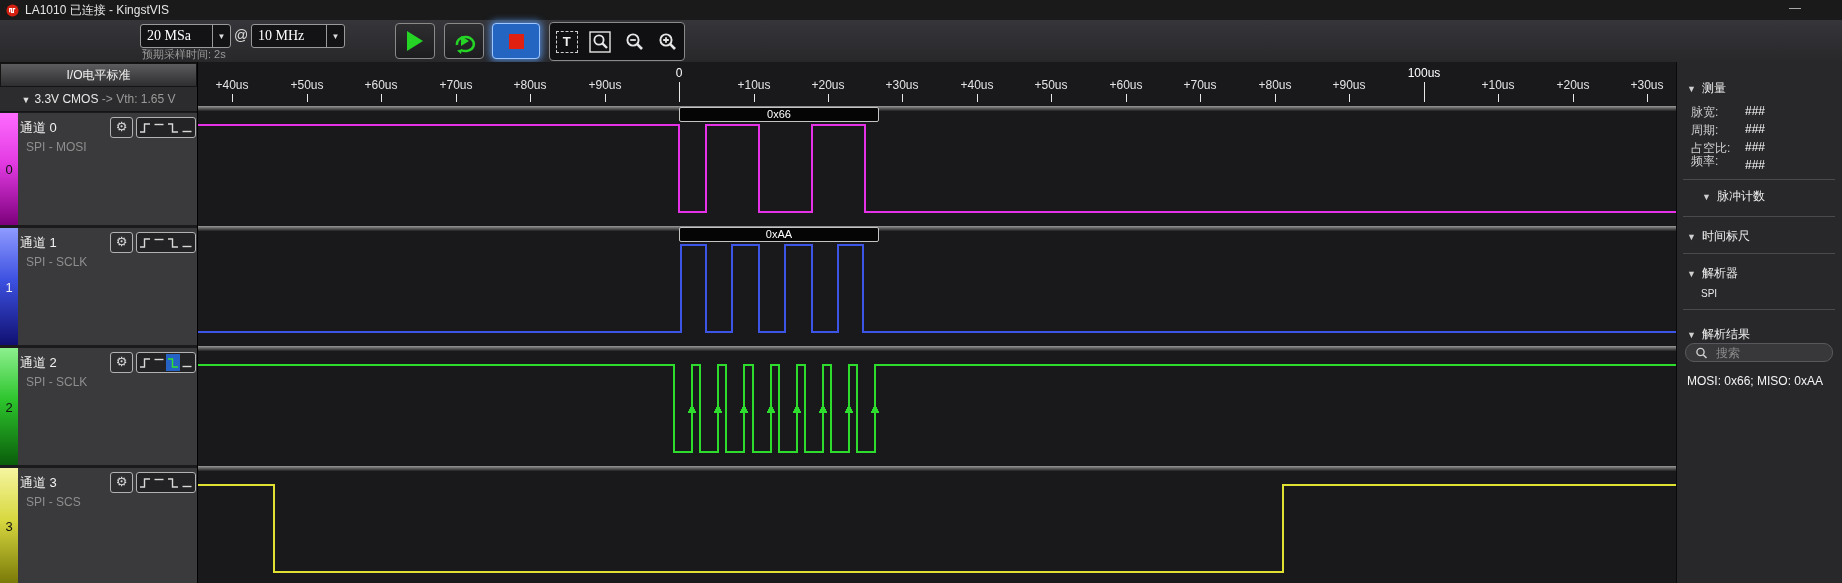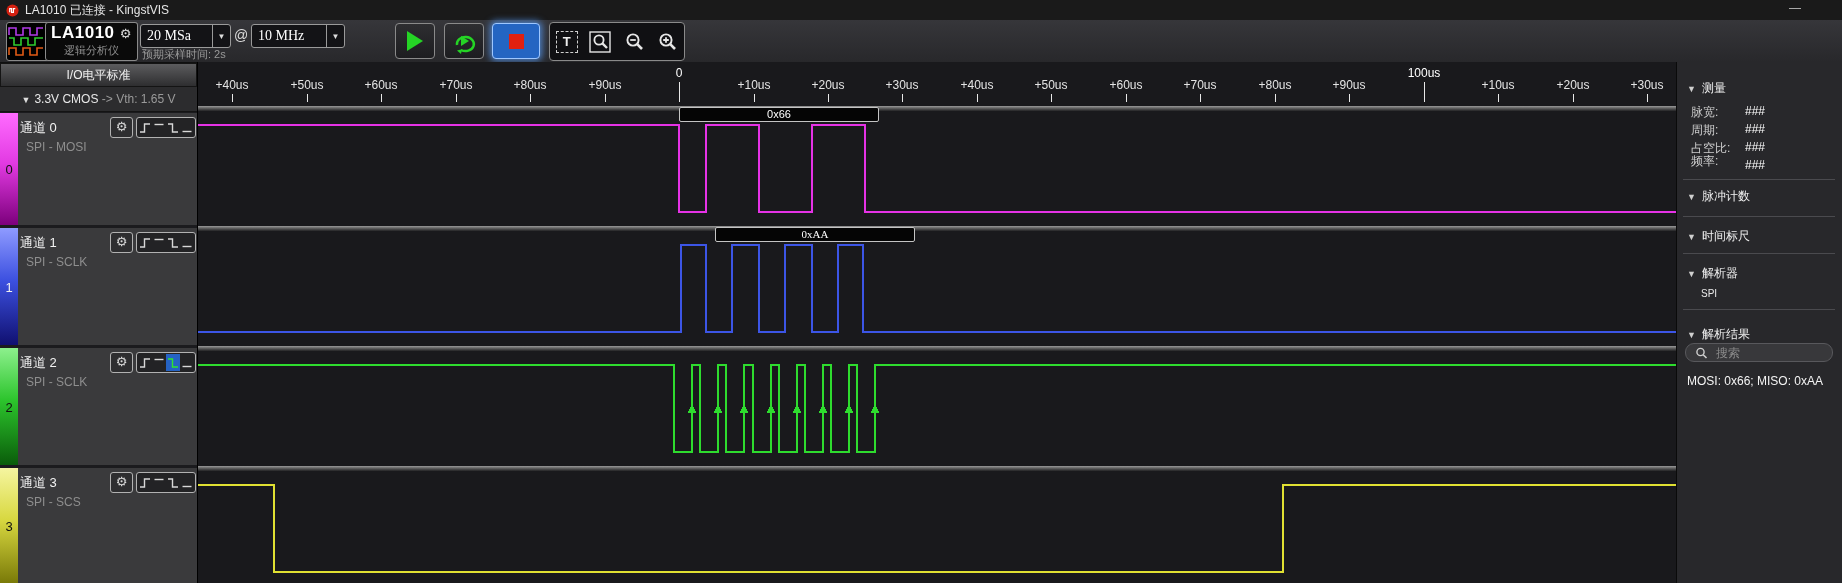--- a/index.html
+++ b/index.html
@@ -89,31 +89,20 @@
 <div class="abs titlebar">
   <svg class="appicon" viewBox="0 0 14 14">
     <circle cx="7" cy="7" r="6.5" fill="#d42010"></circle>
     <path d="M4 9 V5 h2 v4 h2 V5 h2" stroke="#fff" stroke-width="1.3" fill="none"></path>
   </svg>
   <span class="title">LA1010 已连接 - KingstVIS</span>
   <div class="minbtn">—</div>
 </div>
 
 <div class="abs toolbar">
-  <div class="abs logobox">
-    <svg class="logowaves" viewBox="0 0 38 35">
-      <path d="M2 12 v-7 h7 v7 h7 v-7 h7 v7 h7 v-7 h6" stroke="#b03ae6" stroke-width="1.6" fill="none"></path>
-      <path d="M2 15 h5 v7 h7 v-7 h7 v7 h7 v-7 h8" stroke="#2ecc2e" stroke-width="1.6" fill="none"></path>
-      <path d="M2 32 v-7 h7 v7 h7 v-7 h7 v7 h7 v-7 h6" stroke="#e05a14" stroke-width="1.6" fill="none"></path>
-    </svg>
-    <div class="logotext">
-      <div class="la-name"><span>LA1010</span> <span class="gear">⚙</span></div>
-      <div class="la-sub">逻辑分析仪</div>
-    </div>
-  </div>
 
   <div class="abs select" style="left:140px;width:89px;">
     <span class="val">20 MSa</span>
     <span class="arr">▼</span>
   </div>
   <div class="abs at" style="left:234px;">@</div>
   <div class="abs select" style="left:251px;width:92px;">
     <span class="val">10 MHz</span>
     <span class="arr">▼</span>
   </div>
@@ -219,21 +208,21 @@
     <polygon points="767,412.5 775,412.5 771,403.5" fill="#2edc2e"></polygon>
     <polygon points="793,412.5 801,412.5 797,403.5" fill="#2edc2e"></polygon>
     <polygon points="819,412.5 827,412.5 823,403.5" fill="#2edc2e"></polygon>
     <polygon points="845,412.5 853,412.5 849,403.5" fill="#2edc2e"></polygon>
     <polygon points="871,412.5 879,412.5 875,403.5" fill="#2edc2e"></polygon>
     <path d="M198 485 H274 V572 H1283 V485 H1676" fill="none" stroke="#e0e032" stroke-width="1.3"></path>
   </svg>
 
 <div id="annolayer">
     <div class="abs anno" style="left: 679px; top: 107px; width: 198px;">0x66</div>
-    <div class="abs anno" style="left: 715px; top: 227px; width: 198px; font-family: Liberation Serif, serif;">0xAA</div>
+    <div class="abs anno" style="left: 679px; top: 227px; width: 198px;">0xAA</div>
   </div>
 
 <div class="abs io-header">I/O电平标准</div>
 <div class="abs io-sub">
   <span class="tri">▼</span><span>3.3V CMOS</span>
   <span class="dim"> <span>-&gt;</span> <span>Vth: 1.65 V</span></span>
 </div>
 
 <div class="abs chblock" style="top:113px;height:112px;">
   <div class="stripe stripe0">
@@ -365,21 +354,21 @@
   <div class="mrow-label" style="top:42px;">脉宽:</div>
   <div class="mrow-value" style="top:42px;">###</div>
   <div class="mrow-label" style="top:60px;">周期:</div>
   <div class="mrow-value" style="top:60px;">###</div>
   <div class="mrow-label" style="top:78px;">占空比:</div>
   <div class="mrow-value" style="top:78px;">###</div>
   <div class="mrow-label" style="top:91px;">频率:</div>
   <div class="mrow-value" style="top:96px;">###</div>
 
   <div class="psep" style="top:117px;"></div>
-  <div class="sect" style="top:126px;"><span class="tri">▼</span><span>脉冲计数</span></div>
+  <div class="sect" style="top:126px;margin-left:15px;"><span class="tri">▼</span><span>脉冲计数</span></div>
 
   <div class="psep" style="top:154px;"></div>
   <div class="sect" style="top:166px;"><span class="tri">▼</span><span>时间标尺</span></div>
 
   <div class="psep" style="top:191px;"></div>
   <div class="sect" style="top:203px;"><span class="tri">▼</span><span>解析器</span></div>
   <div class="decname" style="top:226px;">SPI</div>
 
   <div class="psep" style="top:247px;"></div>
   <div class="sect" style="top:264px;font-family:Liberation Serif, serif;"><span class="tri">▼</span><span>解析结果</span></div>

